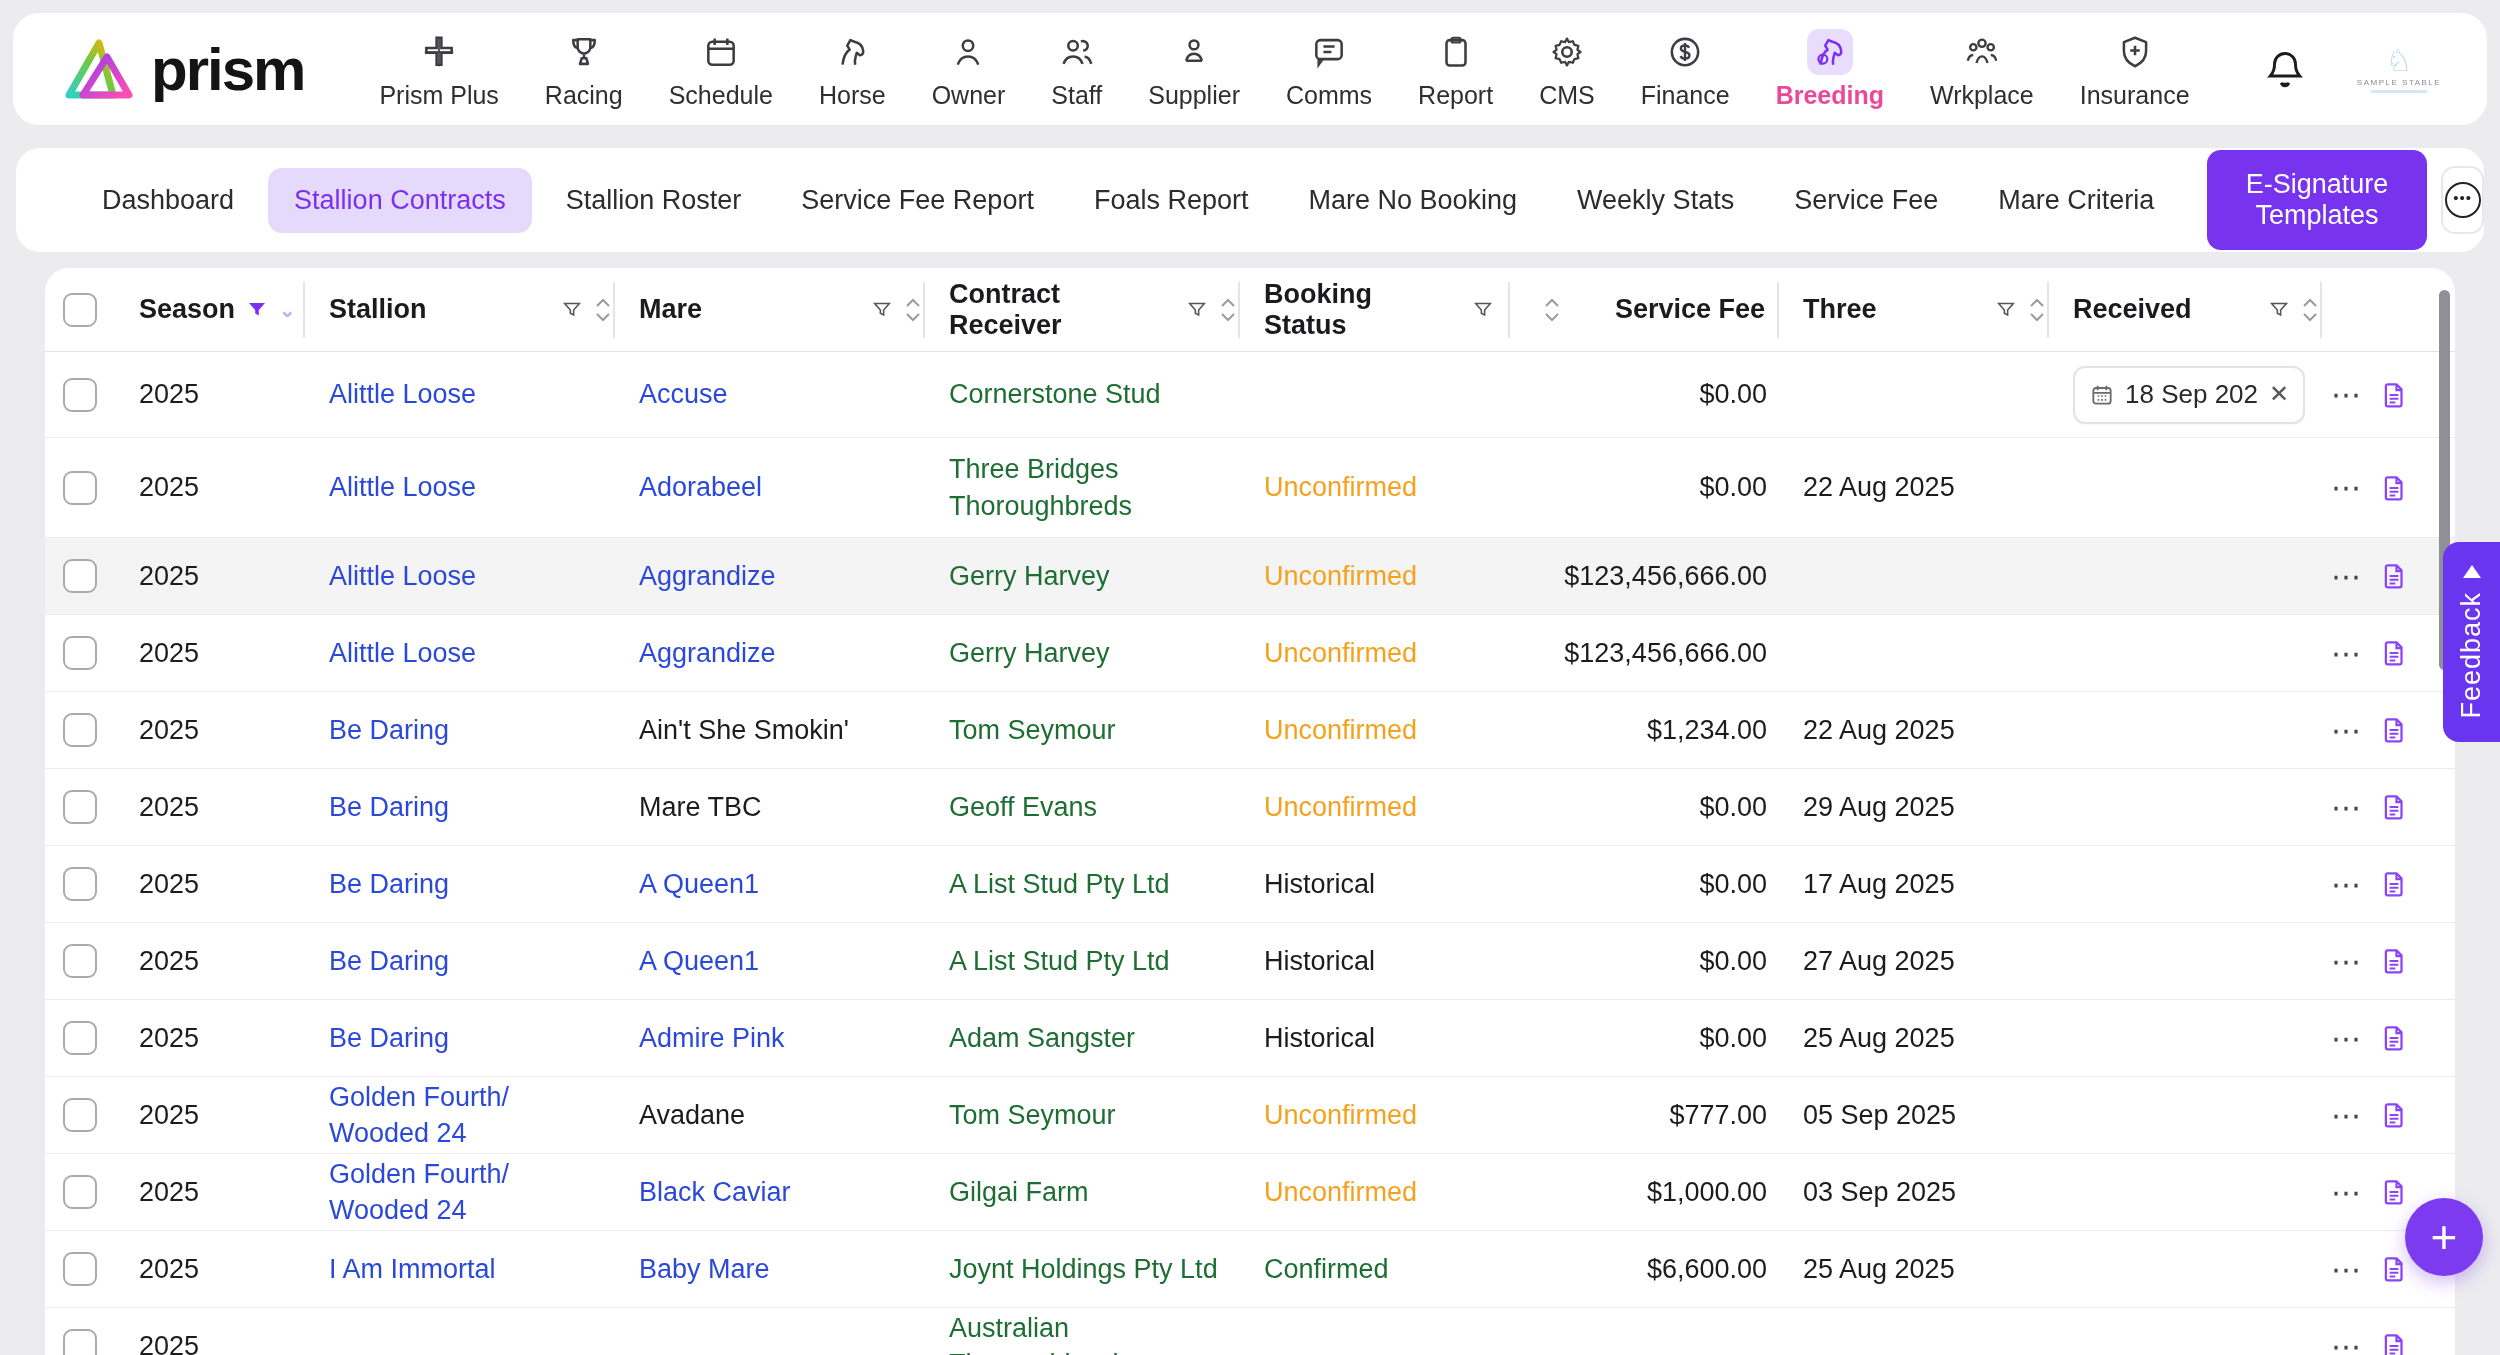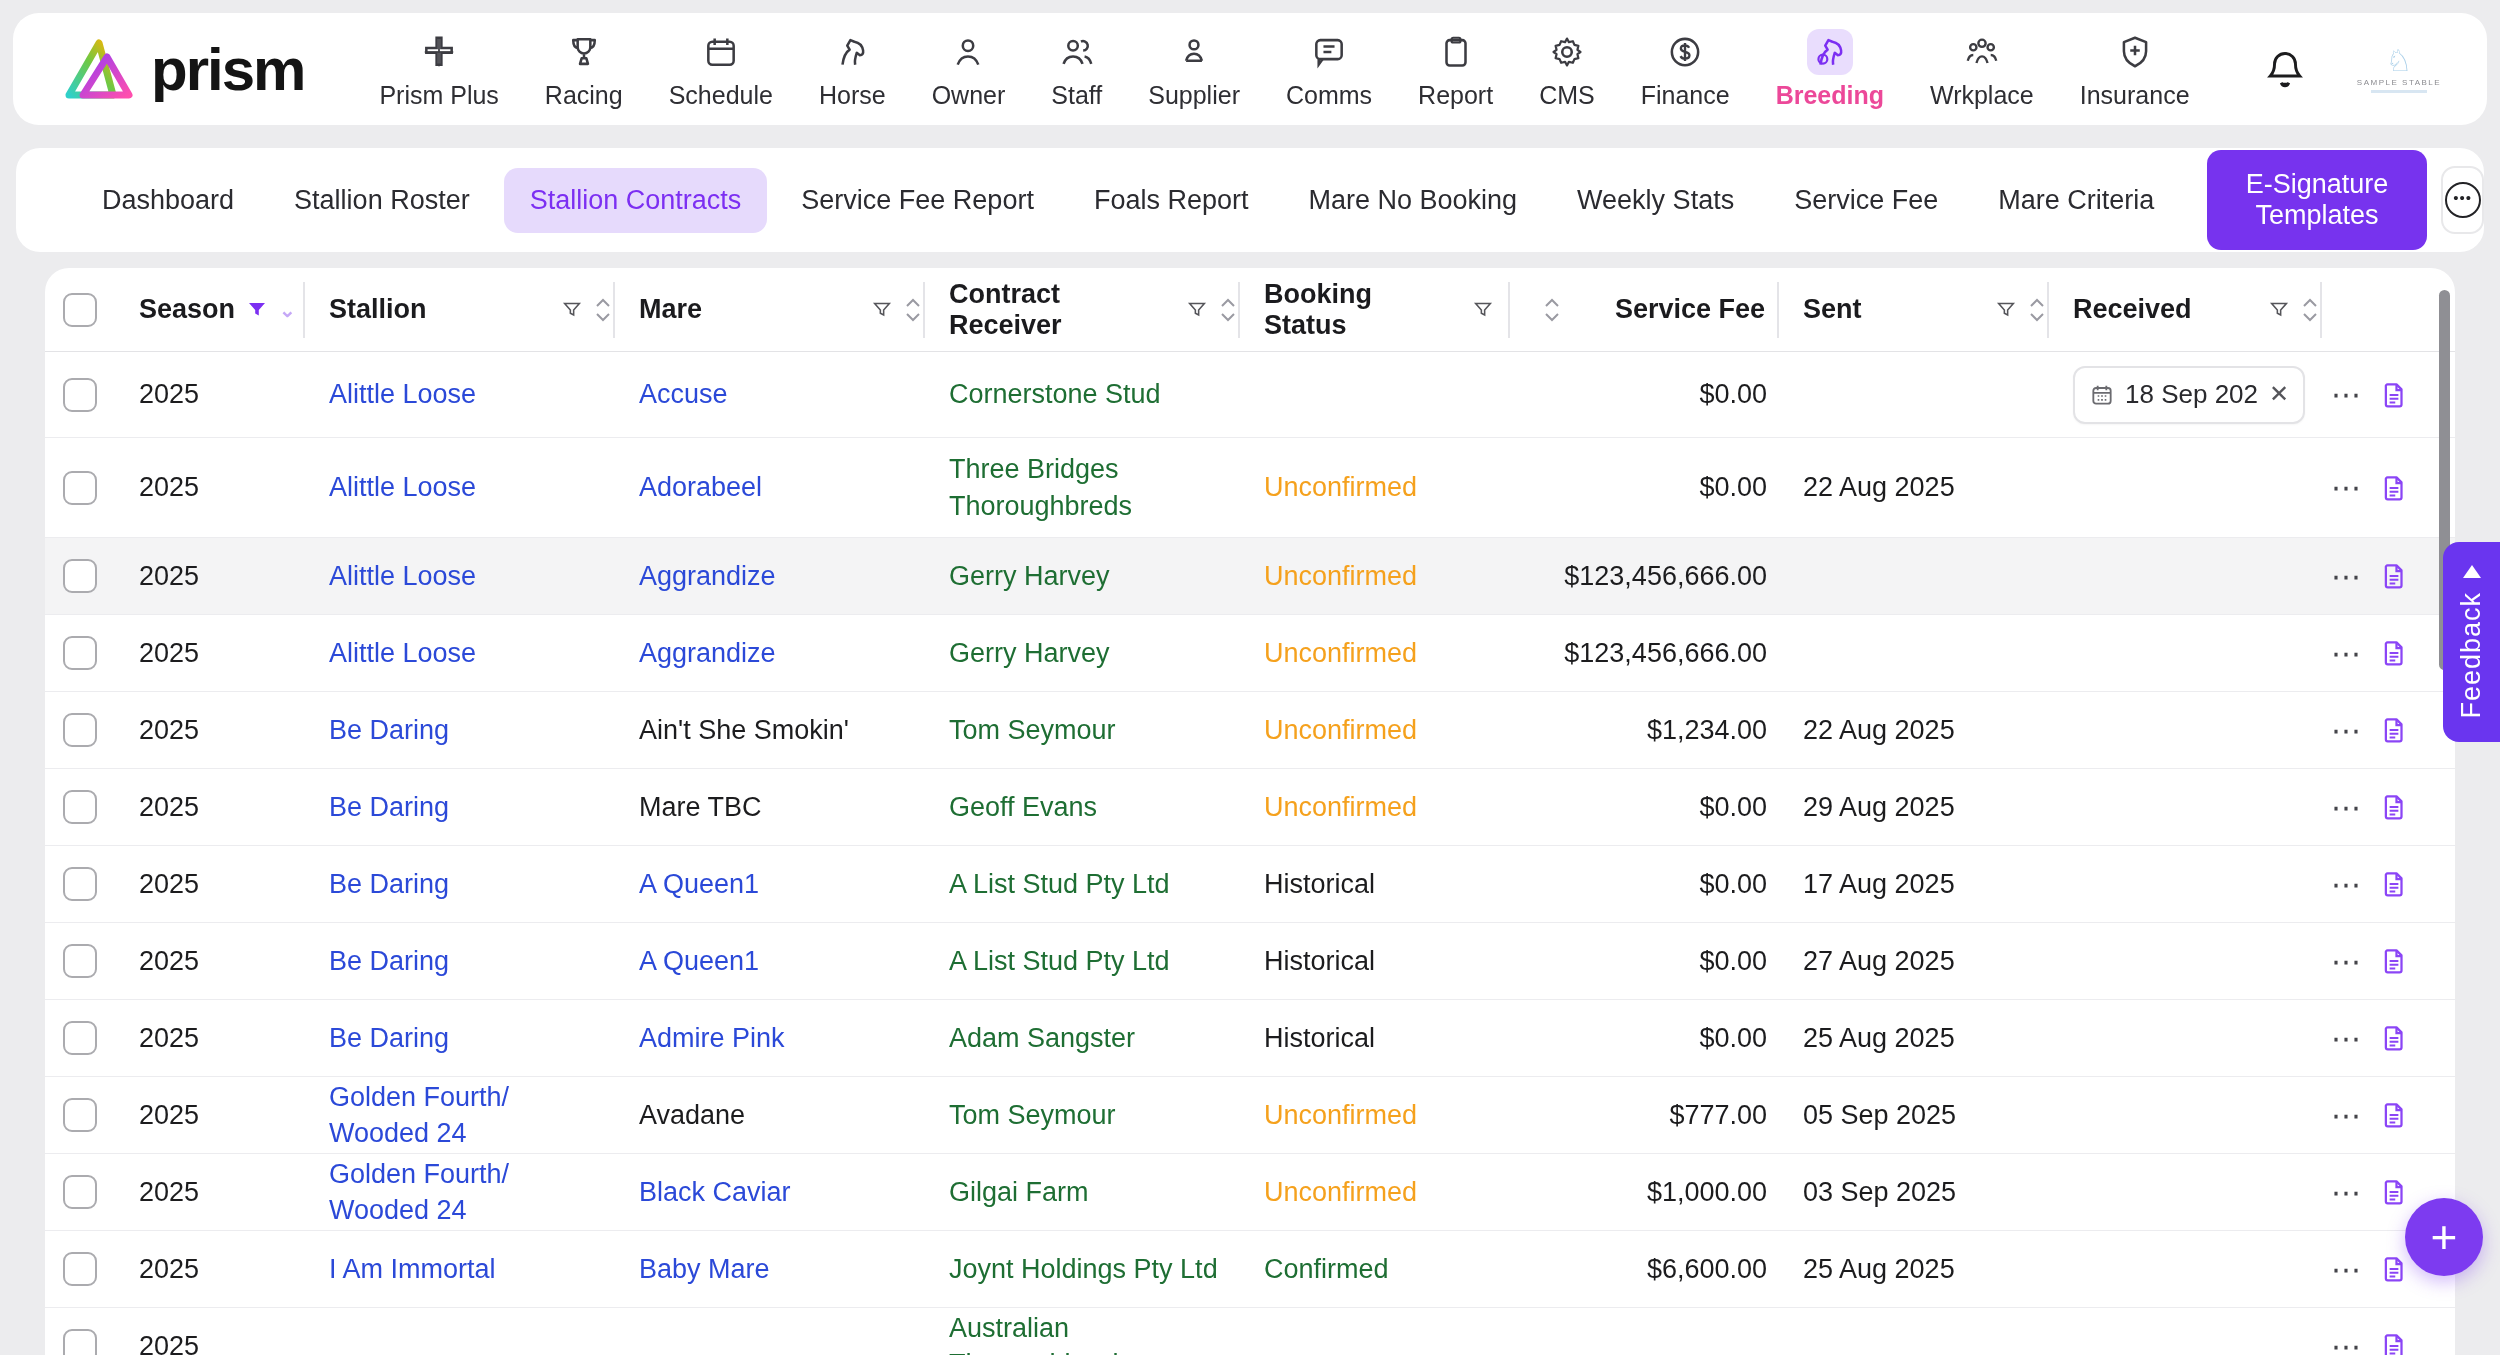--- a/index.html
+++ b/index.html
@@ -236,22 +236,22 @@
       <span class="horse">♘</span>
       <span class="aname">SAMPLE STABLE</span>
       <span class="aline"></span>
     </div>
   </div>
 </header>
 
 <div class="subnav">
   <div class="tabs" id="tabs">
       <div class="tab">Dashboard</div>
+      <div class="tab active">Stallion Contracts</div>
       <div class="tab">Stallion Roster</div>
-      <div class="tab active">Stallion Contracts</div>
       <div class="tab">Service Fee Report</div>
       <div class="tab">Foals Report</div>
       <div class="tab">Mare No Booking</div>
       <div class="tab">Weekly Stats</div>
       <div class="tab">Service Fee</div>
       <div class="tab">Mare Criteria</div>
     </div>
   <div class="subnav-right">
     <button class="esign-btn">E-Signature Templates</button>
     <button class="more-btn">
@@ -309,21 +309,21 @@
           <path d="M4 5h16l-6.2 7v5.5l-3.6-2V12z" fill="none" stroke="#55555a" stroke-width="1.7"></path>
         </svg>
     </div>
     <div class="hcell sep fee-h">
       <svg class="sorti" width="20" height="26" viewBox="0 0 20 26" style="margin-left:8px">
           <path d="M4 9l6-6 6 6M4 17l6 6 6-6" fill="none" stroke="#9a9aa2" stroke-width="2"></path>
         </svg>
       <span>Service Fee</span>
     </div>
     <div class="hcell sep">
-      <span>Sent</span>
+      <span>Three</span>
         <span class="flex1"></span>
       <svg class="funnel" width="22" height="22" viewBox="0 0 24 24">
           <path d="M4 5h16l-6.2 7v5.5l-3.6-2V12z" fill="none" stroke="#55555a" stroke-width="1.7"></path>
         </svg>
       <svg class="sorti" width="20" height="26" viewBox="0 0 20 26">
           <path d="M4 9l6-6 6 6M4 17l6 6 6-6" fill="none" stroke="#9a9aa2" stroke-width="2"></path>
         </svg>
     </div>
     <div class="hcell sep">
       <span>Received</span>

